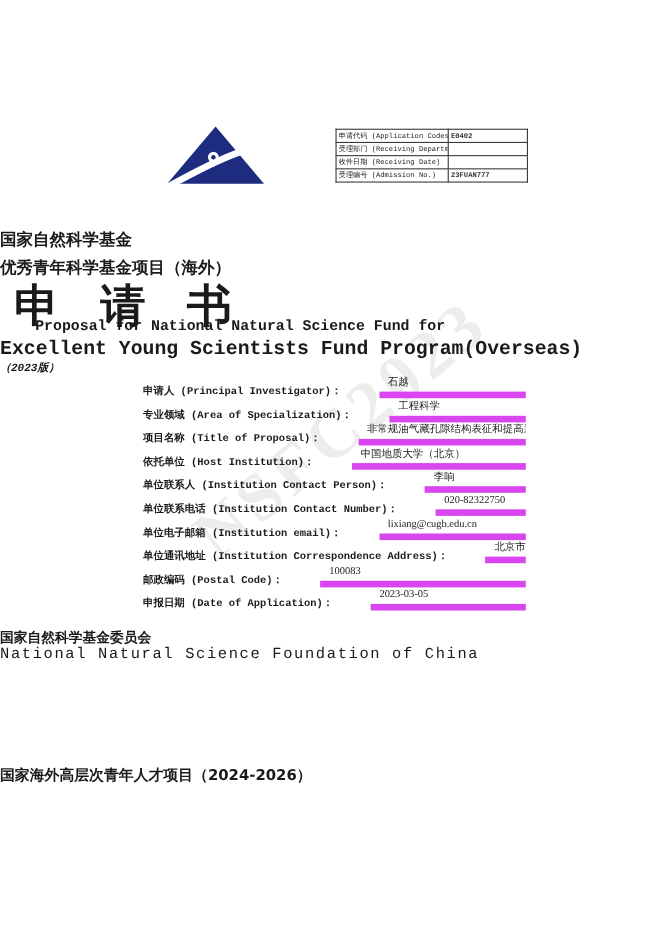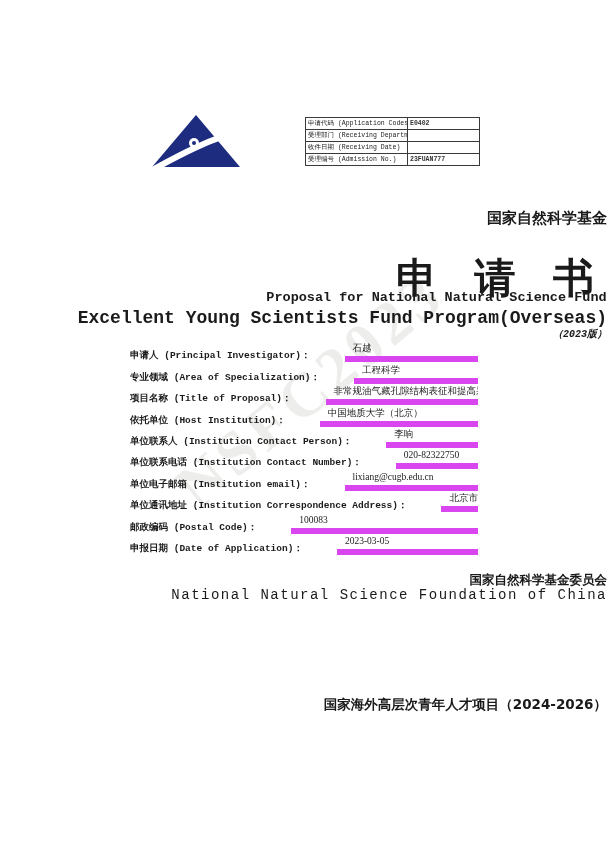--- a/index.html
+++ b/index.html
@@ -24,21 +24,21 @@
   .meta td.val{width:67px;font-weight:bold;color:#333;}
   
   .watermark{
     position:absolute;left:95px;top:355px;width:430px;z-index:1;
     text-align:center;transform:rotate(-40deg);
     font-size:62px;font-weight:bold;letter-spacing:5px;
     color:#c9c9c2;opacity:0.32;
     font-family:"Liberation Serif",serif;pointer-events:none;
   }
   
-  .tline{position:absolute;left:0;width:607px;text-align:right;z-index:2;}
+  .tline{position:absolute;left:0;width:607px;text-align:left;z-index:2;}
   .t-cn1{top:209px;font-size:15px;font-weight:bold;font-family:"DejaVu Sans",sans-serif;}
   .t-cn2{top:234px;font-size:15px;font-weight:bold;font-family:"DejaVu Sans",sans-serif;}
   .t-main{top:251px;font-size:41px;font-weight:bold;letter-spacing:13px;padding-left:13px;box-sizing:border-box;font-family:Liberation Sans, sans-serif;}
   .t-en1{top:290px;font-size:13.5px;font-weight:bold;margin-left:32px;}
   .t-en2{top:308px;font-size:18px;font-weight:bold;}
   .t-ver{top:327px;font-size:10px;font-weight:bold;font-style:italic;}
   
   .form{position:absolute;left:130px;top:341px;width:348px;z-index:2;}
   .frow{display:flex;align-items:flex-end;height:21.4px;gap:34px;}
   .frow .lab{
@@ -87,20 +87,21 @@
       <tr>
         <td class="lab">受理编号 (Admission No.)</td>
         <td class="val">23FUAN777</td>
       </tr>
     </tbody>
   </table>
 
   <div class="watermark">NSFC2023</div>
 
   <div class="tline t-cn1">国家自然科学基金</div>
+  <div class="tline t-cn2">优秀青年科学基金项目（海外）</div>
   <div class="tline t-main">申 请 书</div>
   <div class="tline t-en1">Proposal for National Natural Science Fund for</div>
   <div class="tline t-en2">Excellent Young Scientists Fund Program(Overseas)</div>
   <div class="tline t-ver">（2023版）</div>
 
   <div class="form">
     <div class="frow">
       <span class="lab">申请人 (Principal Investigator)：</span>
       <span class="val">石越</span>
     </div>

